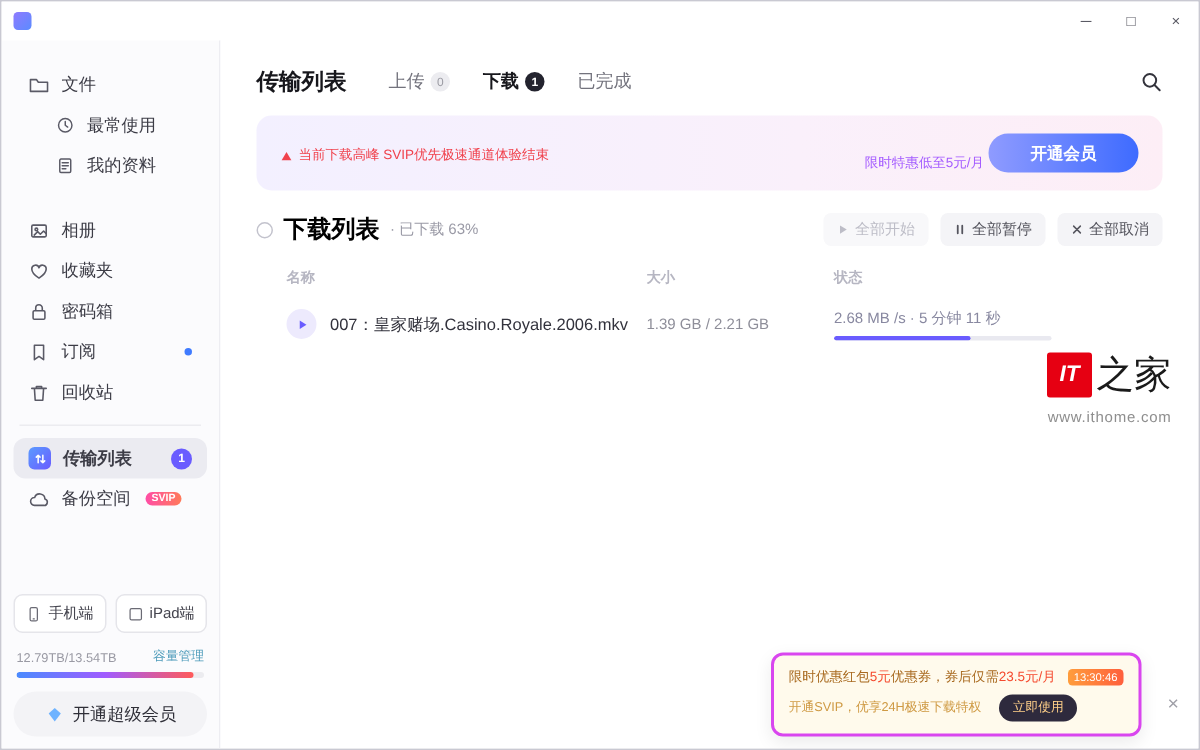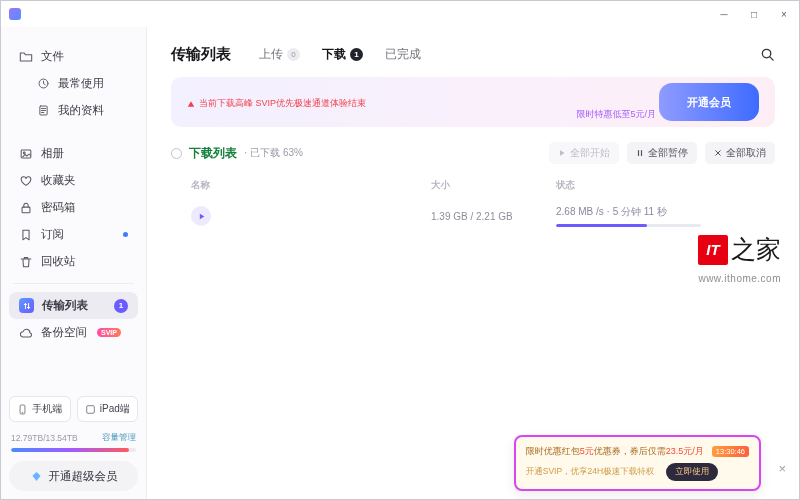--- a/index.html
+++ b/index.html
@@ -58,25 +58,25 @@
   .tab-cnt { min-width:13px; height:13px; border-radius:7px; font-size:8px; display:flex; align-items:center; justify-content:center; padding:0 3px; }
   .tab-cnt.gray { background:#ececf0; color:#9a9aa2; }
   .tab-cnt.dark { background:#23232e; color:#fff; }
   .search { margin-left:auto; display:flex; color:#33333c; }
 
   .speed-banner { margin-top:13px; height:50px; border-radius:10px; background:linear-gradient(90deg,#f3f0ff,#faf0fb 60%,#fdeef6); display:flex; align-items:center; padding:0 16px; }
   .sb-speed { font-size:15px; font-weight:bold; color:#1c1c24; }
   .sb-warn { margin-top:3px; display:flex; align-items:center; gap:4px; font-size:9px; color:#f0424d; }
   .sb-right { margin-left:auto; display:flex; flex-direction:row; align-items:flex-end; gap:3px; }
   .promo-note { font-size:9px; color:#a45bff; }
-  .join-btn { width:100px; height:38px; border:none; border-radius:13px; background:linear-gradient(90deg,#8f9bff,#3e6bff); color:#fff; font-size:11px; font-weight:bold; font-family:inherit; }
+  .join-btn { width:100px; height:26px; border:none; border-radius:13px; background:linear-gradient(90deg,#8f9bff,#3e6bff); color:#fff; font-size:11px; font-weight:bold; font-family:inherit; }
 
   .list-head { margin-top:15px; display:flex; align-items:center; }
   .radio { width:11px; height:11px; border:1.5px solid #c3c3cd; border-radius:50%; flex-shrink:0; }
-  .lh-title { margin-left:7px; font-size:12px; font-weight:bold; color:#15803d; }
+  .lh-title { margin-left:7px; font-size:16px; font-weight:bold; color:#000000; }
   .lh-sub { margin-left:7px; font-size:10px; color:#9a9aa6; }
   .lh-actions { margin-left:auto; display:flex; gap:8px; }
   .act-btn { height:22px; padding:0 9px; border:none; border-radius:5px; background:#f4f4f7; color:#55555e; font-size:10px; display:flex; align-items:center; gap:4px; font-family:inherit; }
   .act-btn.disabled { color:#bdbdc7; background:#f8f8fa; }
   .act-btn .ic { display:flex; }
 
   .t-head { margin-top:15px; display:grid; grid-template-columns:240px 125px 1fr; padding-left:20px; font-size:9.5px; color:#b6b6c2;font-weight:bold; }
   .t-row { margin-top:13px; display:grid; grid-template-columns:240px 125px 1fr; padding-left:20px; align-items:center; }
   .cell-name { display:flex; align-items:center; gap:9px; }
   .play-btn { width:20px; height:20px; border:none; border-radius:50%; background:#edeafd; display:flex; align-items:center; justify-content:center; flex-shrink:0; }
@@ -336,20 +336,21 @@
         <span>状态</span>
       </div>
 
       <div class="t-row">
         <div class="cell-name">
           <button class="play-btn">
             <svg width="9" height="9" viewBox="0 0 16 16">
                 <path d="M5 3v10l8-5z" fill="#6a5cff"></path>
               </svg>
           </button>
+          <span class="file-name">007：皇家赌场.Casino.Royale.2006.mkv</span>
         </div>
         <span class="cell-size">1.39 GB / 2.21 GB</span>
         <div class="cell-status">
           <span>2.68 MB /s · 5 分钟 11 秒</span>
           <div class="row-bar">
               <i style="width:63%"></i>
             </div>
         </div>
       </div>
 

